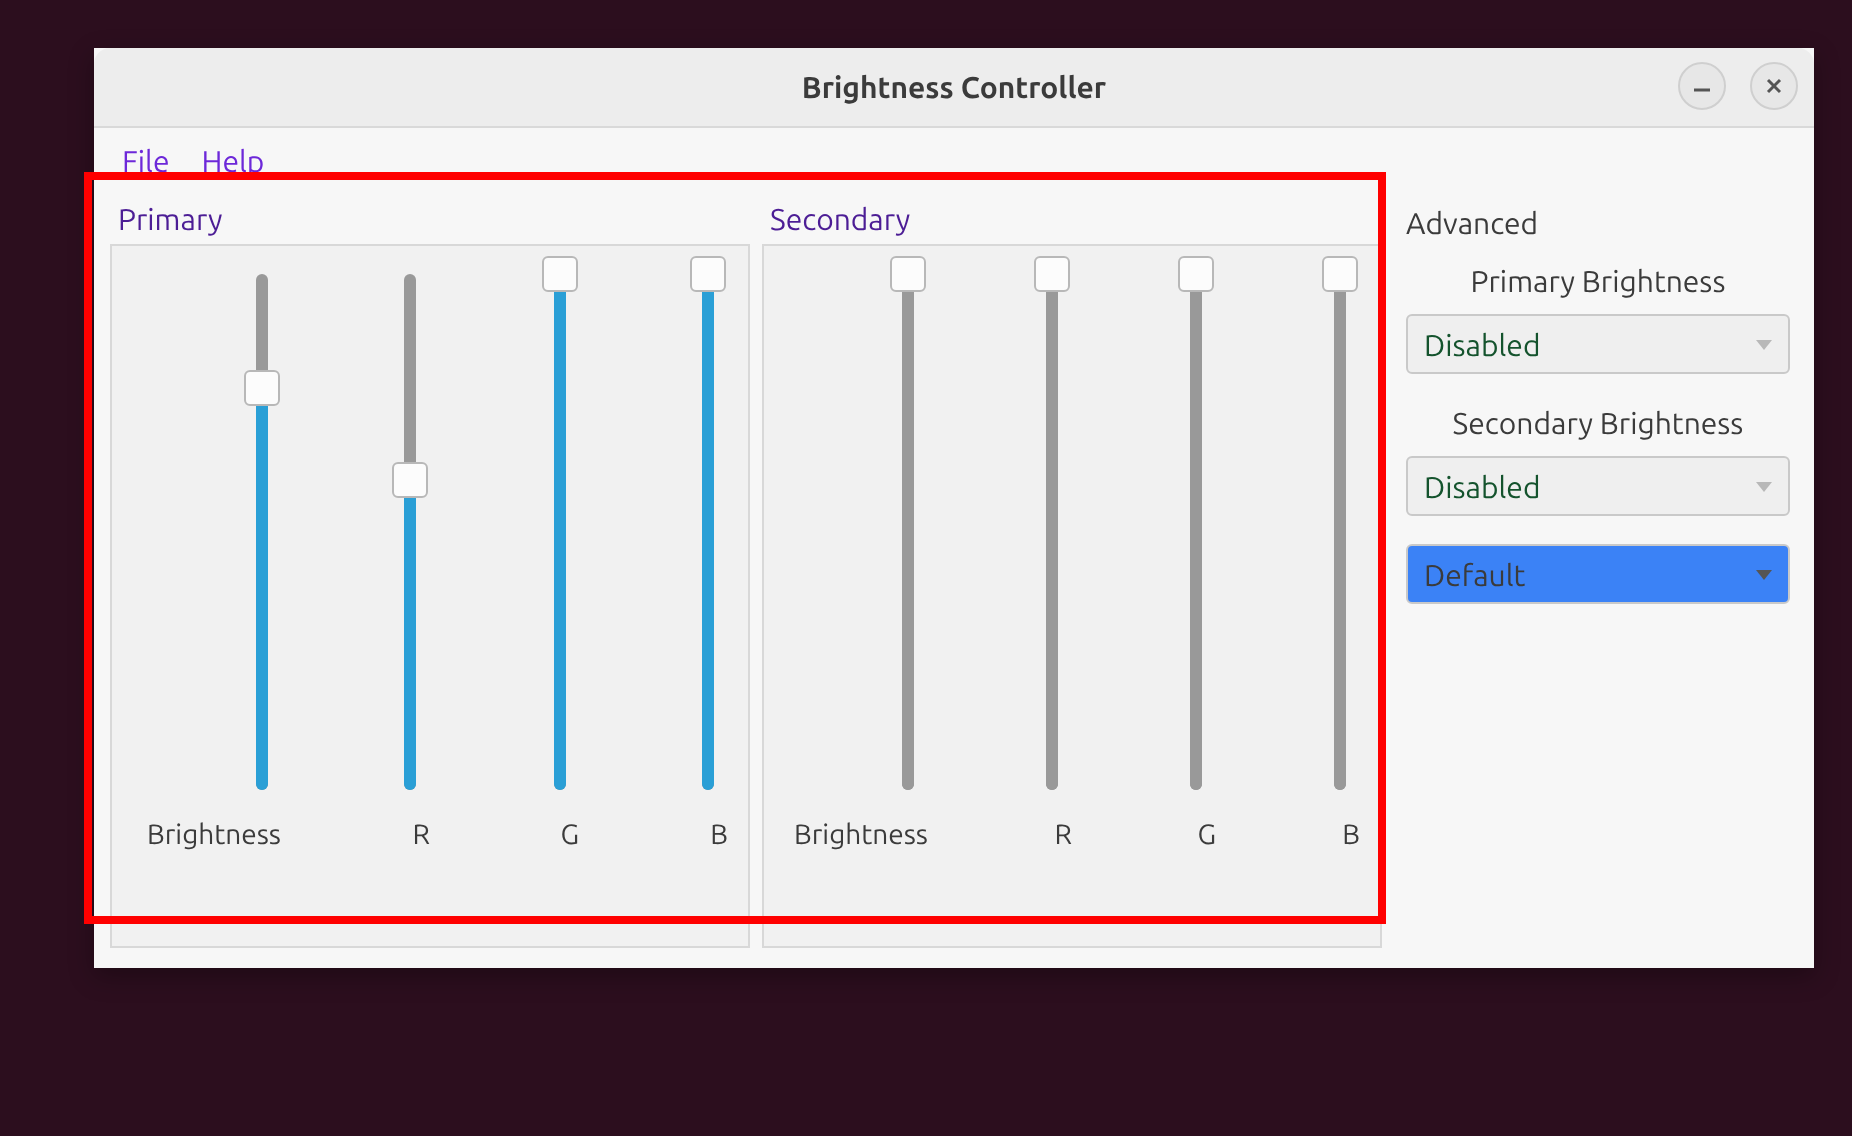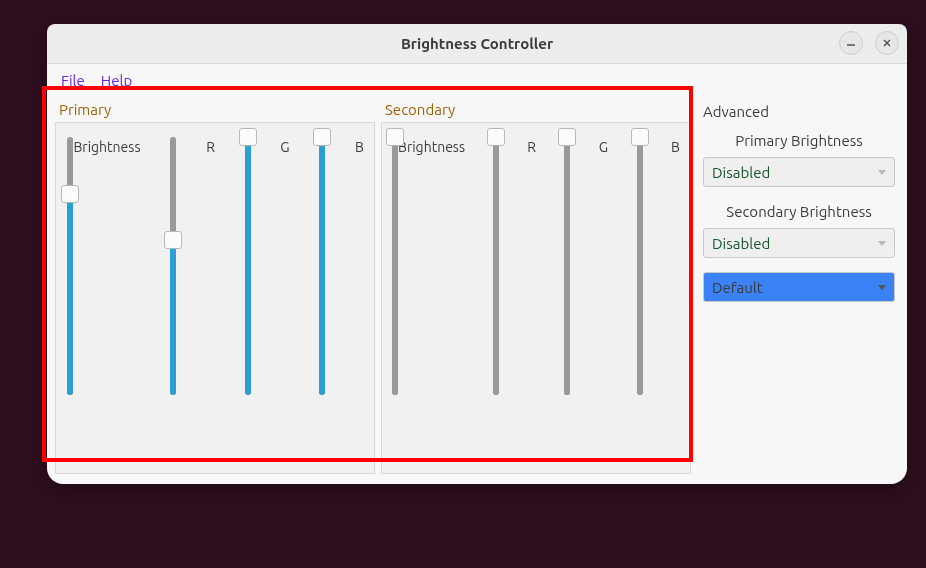--- a/index.html
+++ b/index.html
@@ -12,21 +12,21 @@
       position: relative;
       overflow: hidden;
     }
     .window {
       position: absolute;
       left: 47px;
       top: 24px;
       width: 860px;
       height: 460px;
       background: #f7f7f7;
-      border-radius: 16px;
+      border-radius: 0;
       box-shadow: 0 4px 12px rgba(0,0,0,0.3);
       display: flex;
       flex-direction: column;
     }
     .titlebar {
       height: 40px;
       background: #ededed;
       border-bottom: 1px solid #d9d9d9;
       border-radius: 8px 8px 0 0;
       display: flex;
@@ -82,41 +82,41 @@
       top: 86px;
       width: 651px;
       height: 376px;
       z-index: 50;
     }
     .panel {
       display: flex;
       flex-direction: column;
     }
     .panel-title {
-      color: #a16207;
+      color: #4c1d95;
       padding: 2px 4px 4px 4px;
     }
     .slider-panel {
       border: 1px solid #d8d8d8;
       background: #f1f1f1;
       flex: 1;
       display: flex;
       flex-direction: column;
       padding: 8px 10px 6px 10px;
     }
     .sliders-row {
       display: flex;
       justify-content: space-around;
       align-items: stretch;
       height: 280px;
     }
     .slider-col {
       display: flex;
-      flex-direction: row;
-      align-items: flex-start;
+      flex-direction: column;
+      align-items: flex-end;
       width: 25%;
     }
     .track-wrap {
       flex: 1;
       display: flex;
       align-items: center;
       justify-content: center;
       width: 20px;
       position: relative;
       padding: 6px 0;

